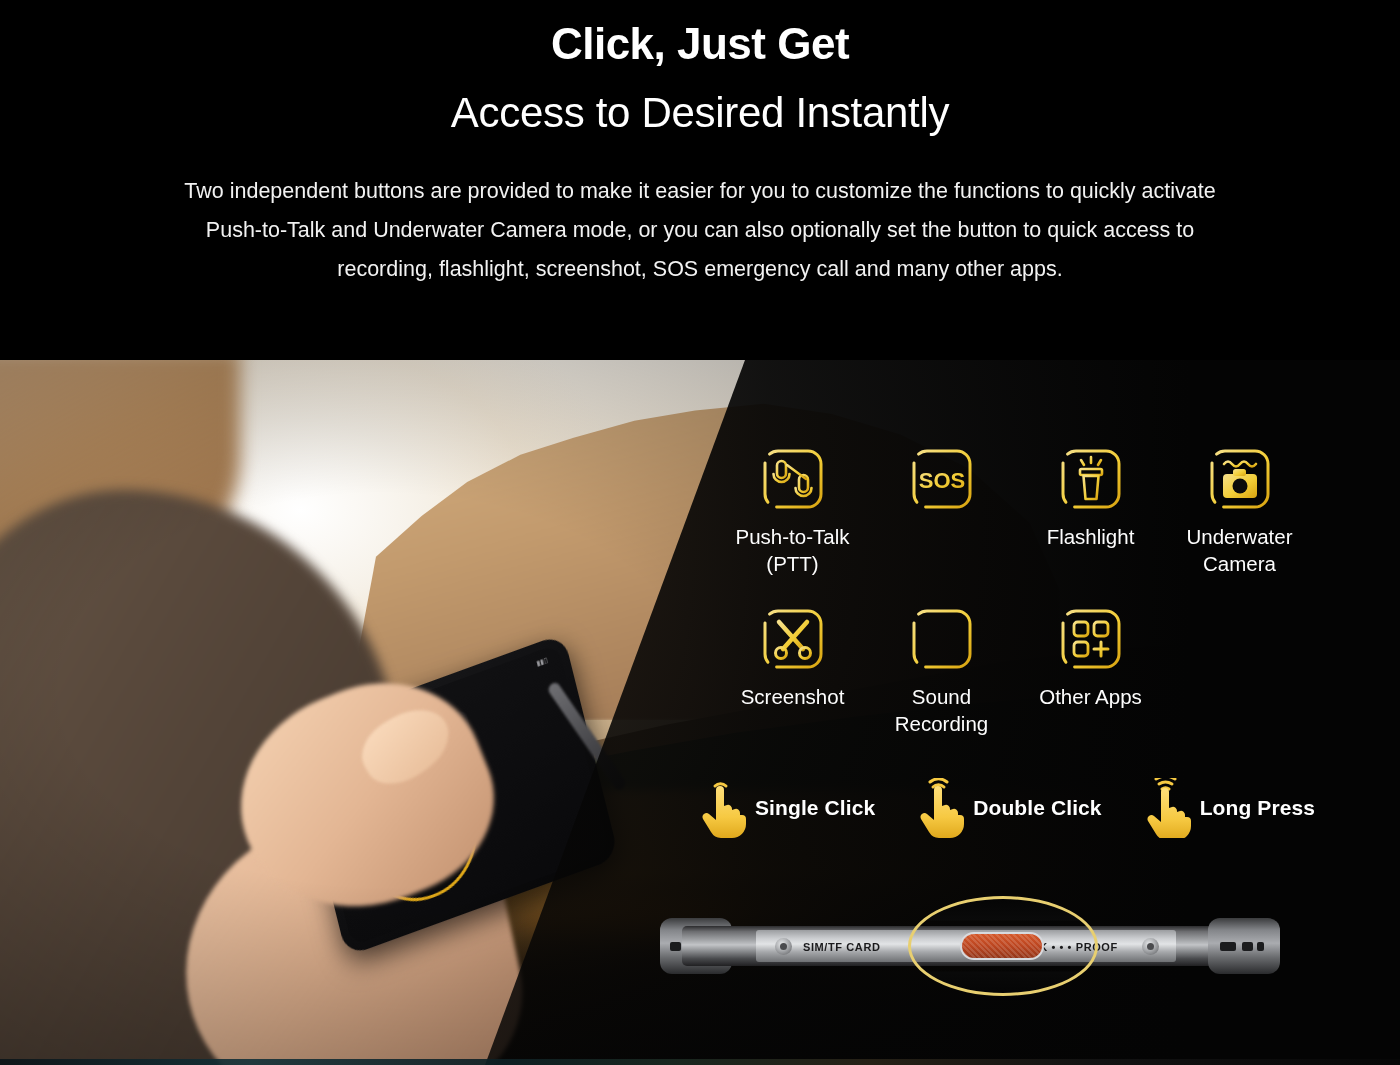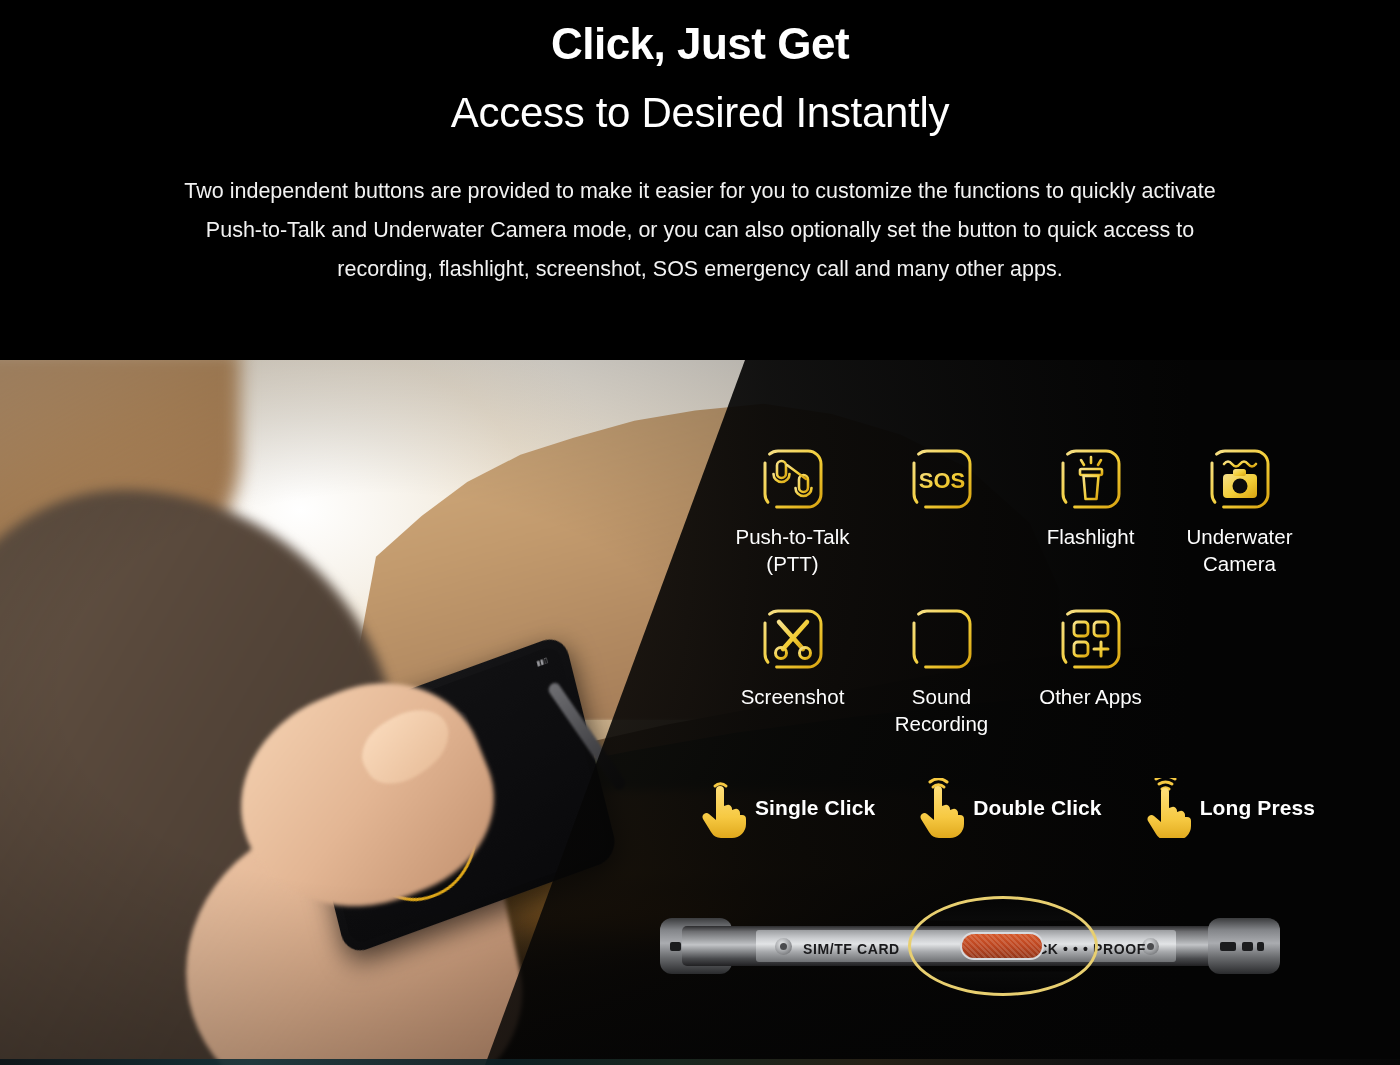--- a/index.html
+++ b/index.html
@@ -202,21 +202,21 @@
   }
   .screw{
     position:absolute; top:38px; width:17px; height:17px; border-radius:50%;
     background:radial-gradient(circle at 40% 35%, #e7e9eb 0%, #a9abae 45%, #58595c 100%);
   }
   .screw:after{
     content:""; position:absolute; left:5px; top:5px; width:7px; height:7px;
     border-radius:50%; background:#4a4b4e;
   }
   .edge-txt{
-    position:absolute; top:41px; font-size:14px; font-weight:700;
+    position:absolute; top:41px; font-size:11px; font-weight:700;
     color:#1a1a1c; letter-spacing:.6px; white-space:nowrap;
   }
   .orange-btn{
     position:absolute; left:300px; top:32px; width:84px; height:28px;
     border-radius:14px;
     background:
       repeating-linear-gradient(45deg, rgba(255,255,255,.14) 0 2px, rgba(0,0,0,0) 2px 4px),
       linear-gradient(180deg,#d4582a 0%, #bb4520 50%, #93361a 100%);
     border:2px solid #d8dade;
   }

